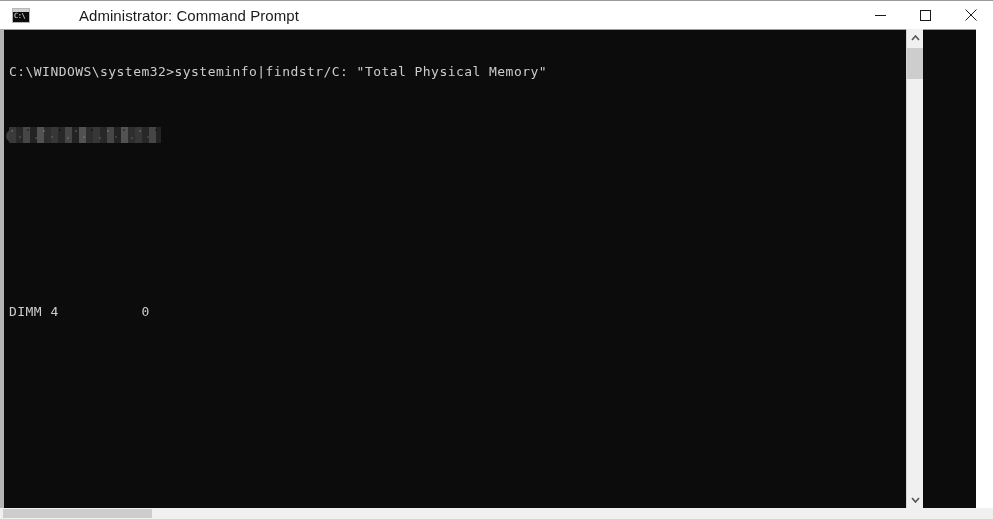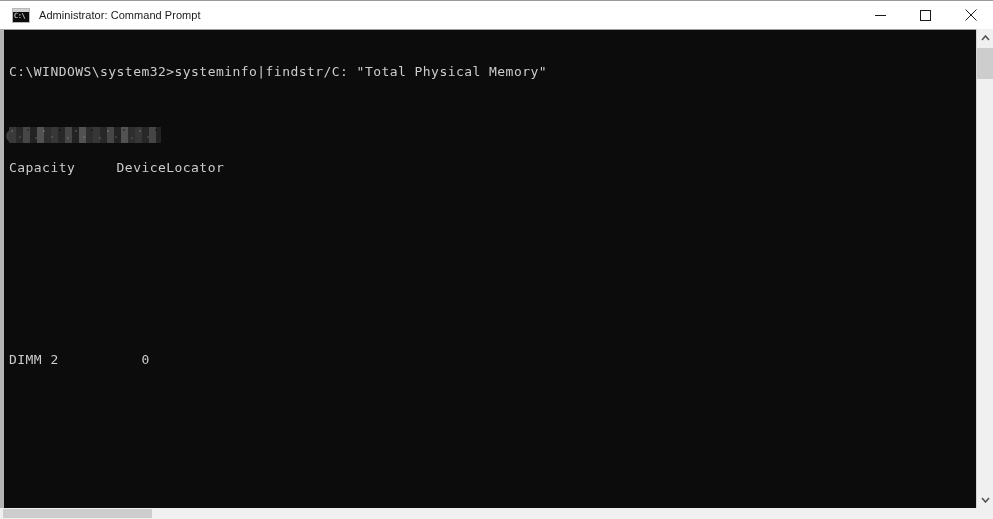--- a/index.html
+++ b/index.html
@@ -69,24 +69,25 @@
     left: 1px;
     top: 3px;
     font-family: "DejaVu Sans Mono", monospace;
     font-size: 7px;
     line-height: 9px;
     color: #e8e8e8;
     letter-spacing: -0.5px;
   }
   .title-text {
     font-family: "Liberation Sans", sans-serif;
-    font-size: 11px;
+    font-size: 15px;
     color: #1a1a1a;
     white-space: nowrap;
     letter-spacing: 0.05px;
+    margin-left: 40px;
   }
 
   
   .win-controls {
     display: flex;
     height: 29px;
     flex: 0 0 auto;
   }
   .win-btn {
     width: 45px;
@@ -98,21 +99,21 @@
     border: none;
     padding: 0;
   }
   .win-btn svg { display: block; }
 
   
   .console {
     position: absolute;
     left: 0;
     top: 29px;
-    width: 993px;
+    width: 923px;
     height: 490px;
     background: #f0f0f0;
     box-sizing: border-box;
   }
   .console-inner {
     position: absolute;
     left: 0;
     top: 0;
     width: 976px;
     height: 480px;
@@ -282,25 +283,24 @@
   </div>
 
   <div class="console">
 
     <div class="console-inner">
       <div class="screen">
 
         <div class="term">
           <div class="line">C:\WINDOWS\system32&gt;systeminfo|findstr/C: "Total Physical Memory"</div>
           <div class="line"></div>
-          <div class="line">Capacity     DeviceLocator</div>
           <div class="line"></div>
           <div class="line"></div>
           <div class="line"></div>
-          <div class="line">DIMM 2          0</div>
+          <div class="line">DIMM 4          0</div>
           
           
           
         </div>
 
         <div class="mosaic-cap"></div>
         <div class="mosaic"></div>
 
       </div>
     </div>

